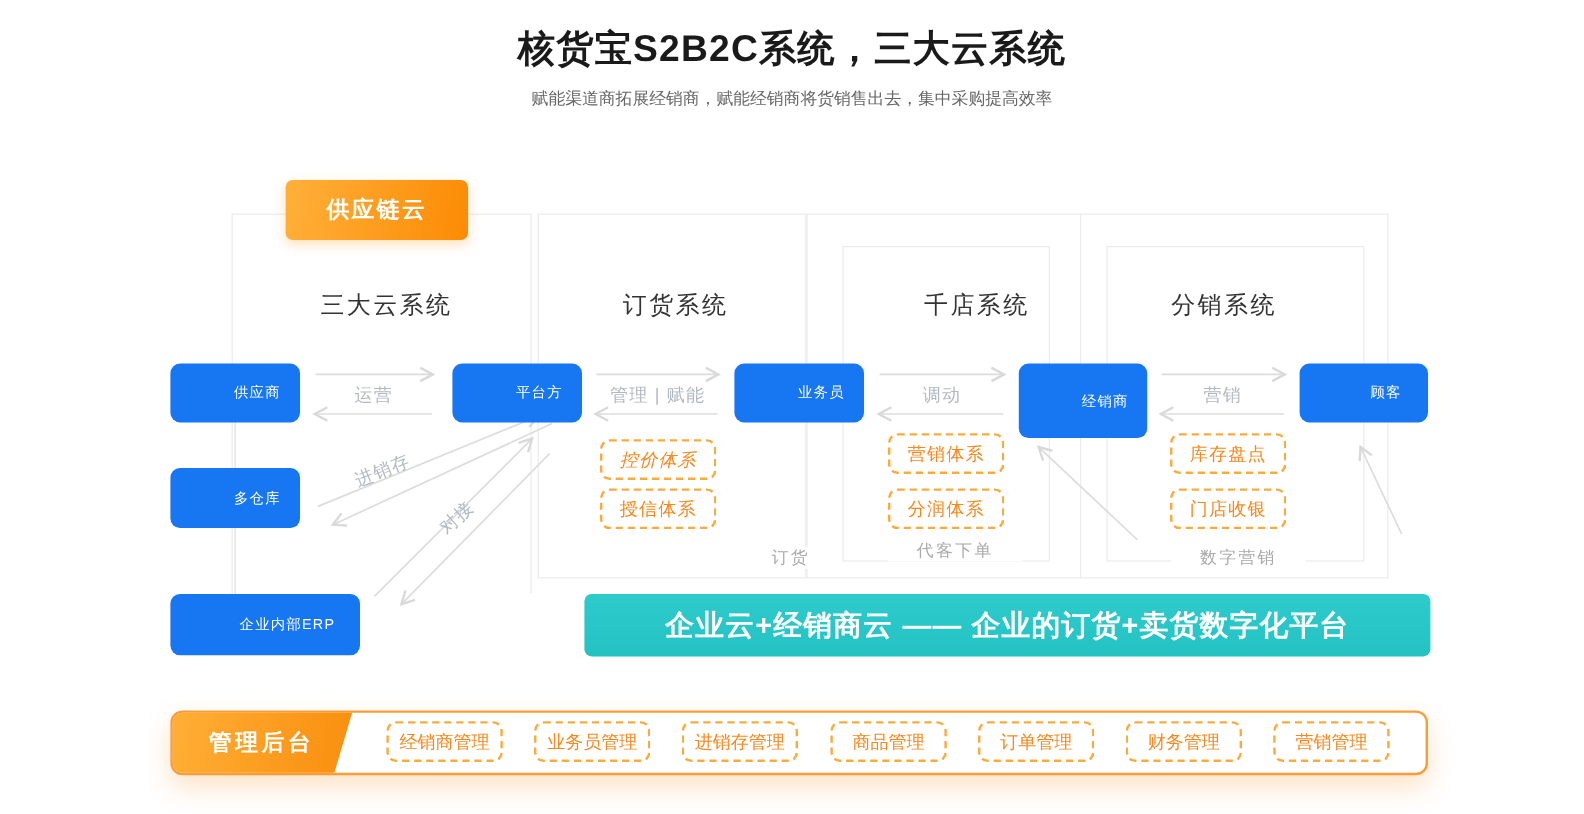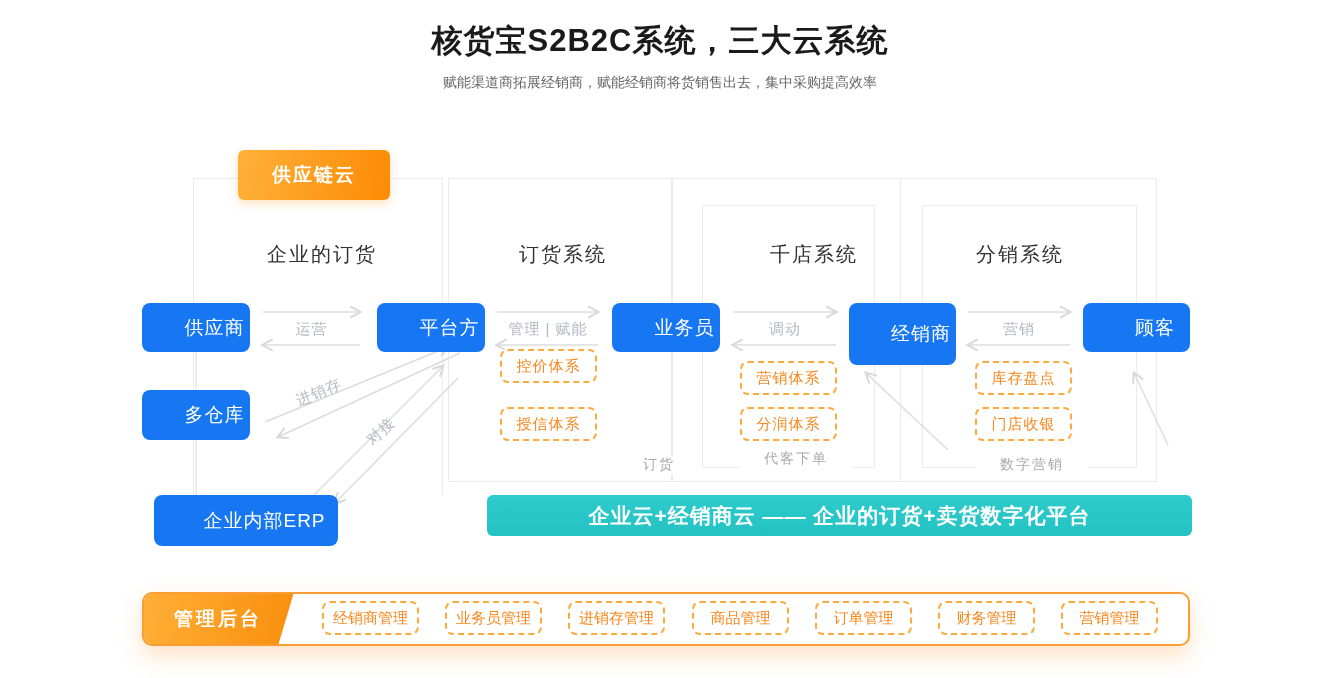--- a/index.html
+++ b/index.html
@@ -33,21 +33,21 @@
     display: flex; align-items: center; justify-content: center;
     letter-spacing: 2px;
     box-shadow: 0 4px 10px rgba(252,139,4,0.25);
   }
   .sys-title {
     position: absolute; z-index: 3; text-align: center;
     font-size: 20px; color: #333333; font-weight: 500; letter-spacing: 2px;
   }
   .node {
     position: absolute; z-index: 5; border-radius: 8px;
-    background: #1777f3; color: #ffffff; font-size: 19px; font-weight: 500;
+    background: #1777f3; color: #ffffff; font-size: 12px; font-weight: 500;
     display: flex; align-items: center; justify-content: center;
     letter-spacing: 1px;
     padding-left: 37px;
   }
   .flow-label {
     position: absolute; z-index: 4; text-align: center;
     font-size: 15px; color: #b3b8c0; letter-spacing: 1px;
   }
   .flow-label.rot { transform-origin: center; white-space: nowrap; }
   .dash-box {
@@ -55,24 +55,24 @@
     border: 2px dashed #fbaa3c; border-radius: 8px; background: #ffffff;
     color: #f8871d; font-size: 15px; font-weight: 500;
     display: flex; align-items: center; justify-content: center;
     letter-spacing: 1px;
   }
   .zone-label {
     position: absolute; z-index: 4; background: #ffffff; padding: 0 8px;
     font-size: 14px; color: #a9a9a9; text-align: center; letter-spacing: 2px;
   }
   .banner {
-    position: absolute; left: 487px; top: 495px; width: 705px; height: 41px;
+    position: absolute; left: 487px; top: 495px; width: 705px; height: 52px;
     z-index: 5; border-radius: 6px;
     background: linear-gradient(180deg, #2ecbcd 0%, #25c2c4 100%);
-    color: #ffffff; font-size: 21px; font-weight: bold;
+    color: #ffffff; font-size: 24px; font-weight: bold;
     display: flex; align-items: center; justify-content: center;
     letter-spacing: 1px;
   }
   .admin-bar {
     position: absolute; left: 142px; top: 592px; width: 1048px; height: 54px;
     z-index: 5; border: 2px solid #fb9c35; border-radius: 10px; background: #ffffff;
     box-shadow: 0 10px 22px rgba(251,150,50,0.28);
     overflow: hidden;
   }
   .admin-label {
@@ -137,41 +137,41 @@
     </g>
     <g stroke="#e6e6e6" stroke-width="1.4" fill="none">
 
       <line x1="196" y1="352" x2="196" y2="390"></line>
       <line x1="196" y1="440" x2="196" y2="495"></line>
     </g>
   </svg>
 
   <div class="badge" style="left:238px; top:150px; width:152px;">供应链云</div>
 
-  <div class="sys-title" style="left:232px; top:241px; width:180px;">企业的订货</div>
+  <div class="sys-title" style="left:232px; top:241px; width:180px;">三大云系统</div>
   <div class="sys-title" style="left:473px; top:241px; width:180px;">订货系统</div>
   <div class="sys-title" style="left:724px; top:241px; width:180px;">千店系统</div>
   <div class="sys-title" style="left:930px; top:241px; width:180px;">分销系统</div>
 
   <div class="node" style="left:142px; top:303px; width:108px; height:49px;">供应商</div>
   <div class="node" style="left:377px; top:303px; width:108px; height:49px;">平台方</div>
   <div class="node" style="left:612px; top:303px; width:108px; height:49px;">业务员</div>
   <div class="node" style="left:849px; top:303px; width:107px; height:62px;">经销商</div>
   <div class="node" style="left:1083px; top:303px; width:107px; height:49px;">顾客</div>
   <div class="node" style="left:142px; top:390px; width:108px; height:50px;">多仓库</div>
-  <div class="node" style="left:142px; top:495px; width:184px; height:51px;margin-left:12px;">企业内部ERP</div>
+  <div class="node" style="left:142px; top:495px; width:158px; height:51px;">企业内部ERP</div>
 
   <div class="flow-label" style="left:263px; top:320px; width:97px;">运营</div>
   <div class="flow-label" style="left:490px; top:320px; width:116px;">管理 | 赋能</div>
   <div class="flow-label" style="left:733px; top:320px; width:104px;">调动</div>
   <div class="flow-label" style="left:968px; top:320px; width:102px;">营销</div>
   <div class="flow-label rot" style="left:295px; top:383px; transform:rotate(-22deg);">进销存</div>
   <div class="flow-label rot" style="left:365px; top:422px; transform:rotate(-42deg);">对接</div>
 
-  <div class="dash-box" style="left:500px; top:349px;">控价体系</div>
+  <div class="dash-box" style="left:500px; top:366px;font-style:italic;">控价体系</div>
   <div class="dash-box" style="left:500px; top:407px;">授信体系</div>
   <div class="dash-box" style="left:740px; top:361px;">营销体系</div>
   <div class="dash-box" style="left:740px; top:407px;">分润体系</div>
   <div class="dash-box" style="left:975px; top:361px;">库存盘点</div>
   <div class="dash-box" style="left:975px; top:407px;">门店收银</div>
 
   <div class="zone-label" style="left:628px; top:456px; width:62px;">订货</div>
   <div class="zone-label" style="left:740px; top:450px; width:112px;">代客下单</div>
   <div class="zone-label" style="left:976px; top:456px; width:112px;">数字营销</div>
 

